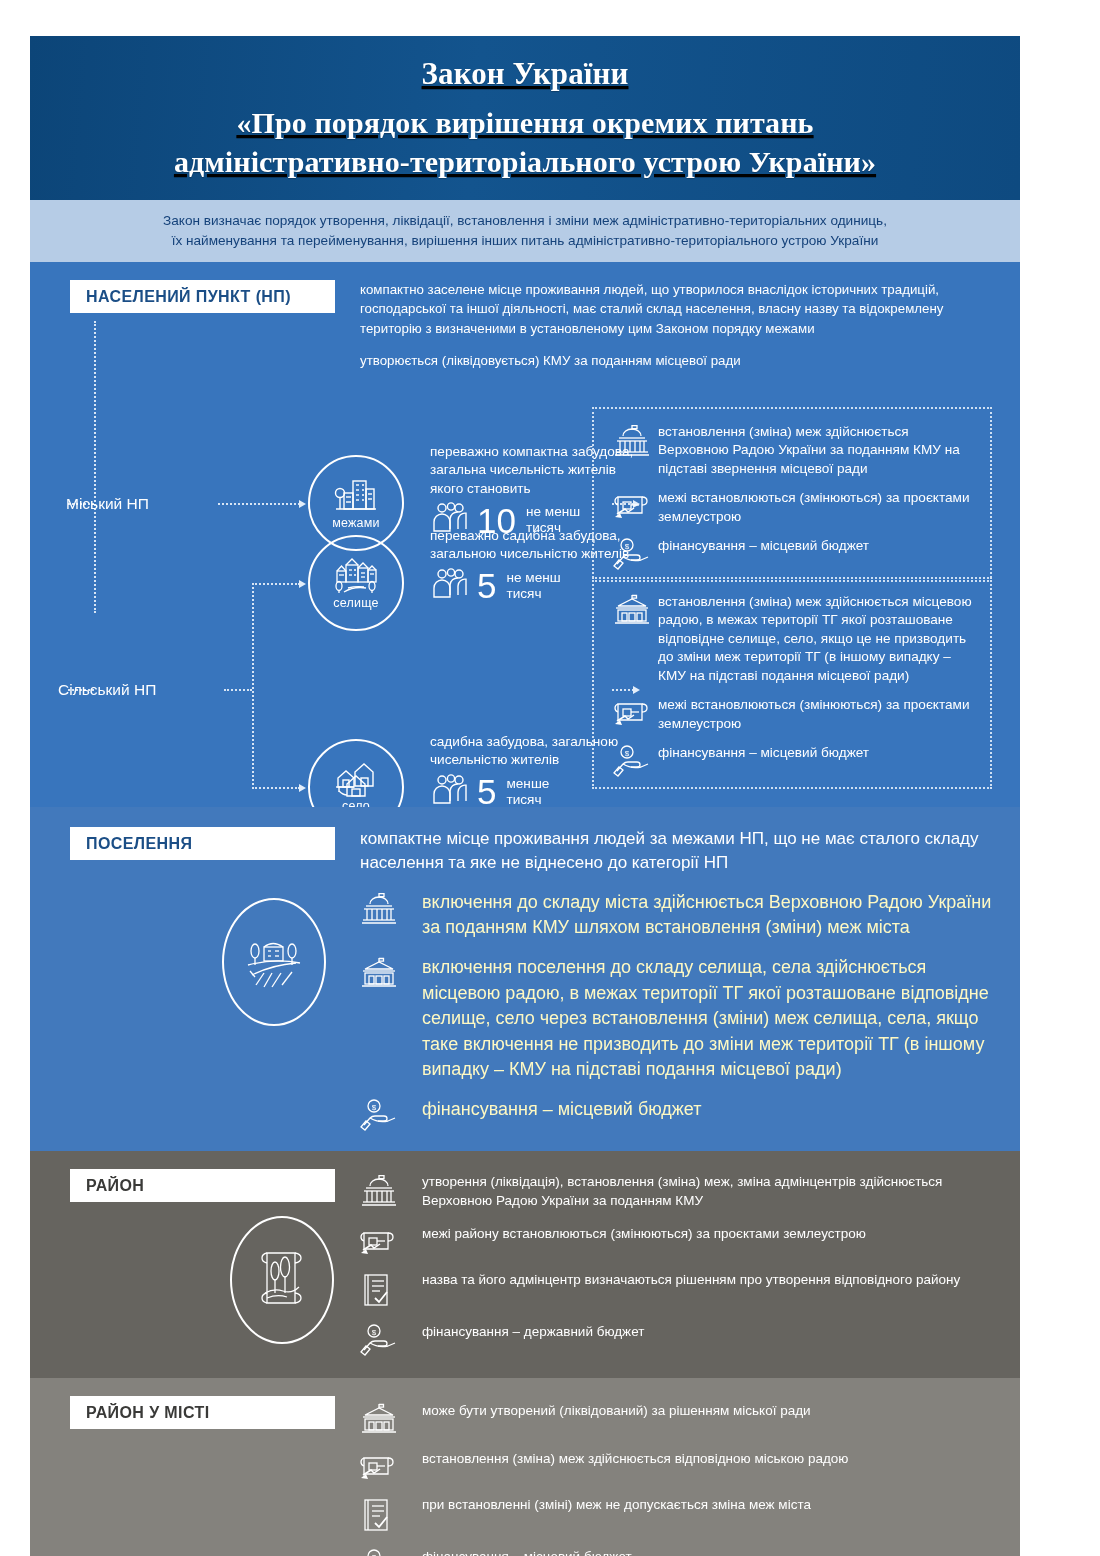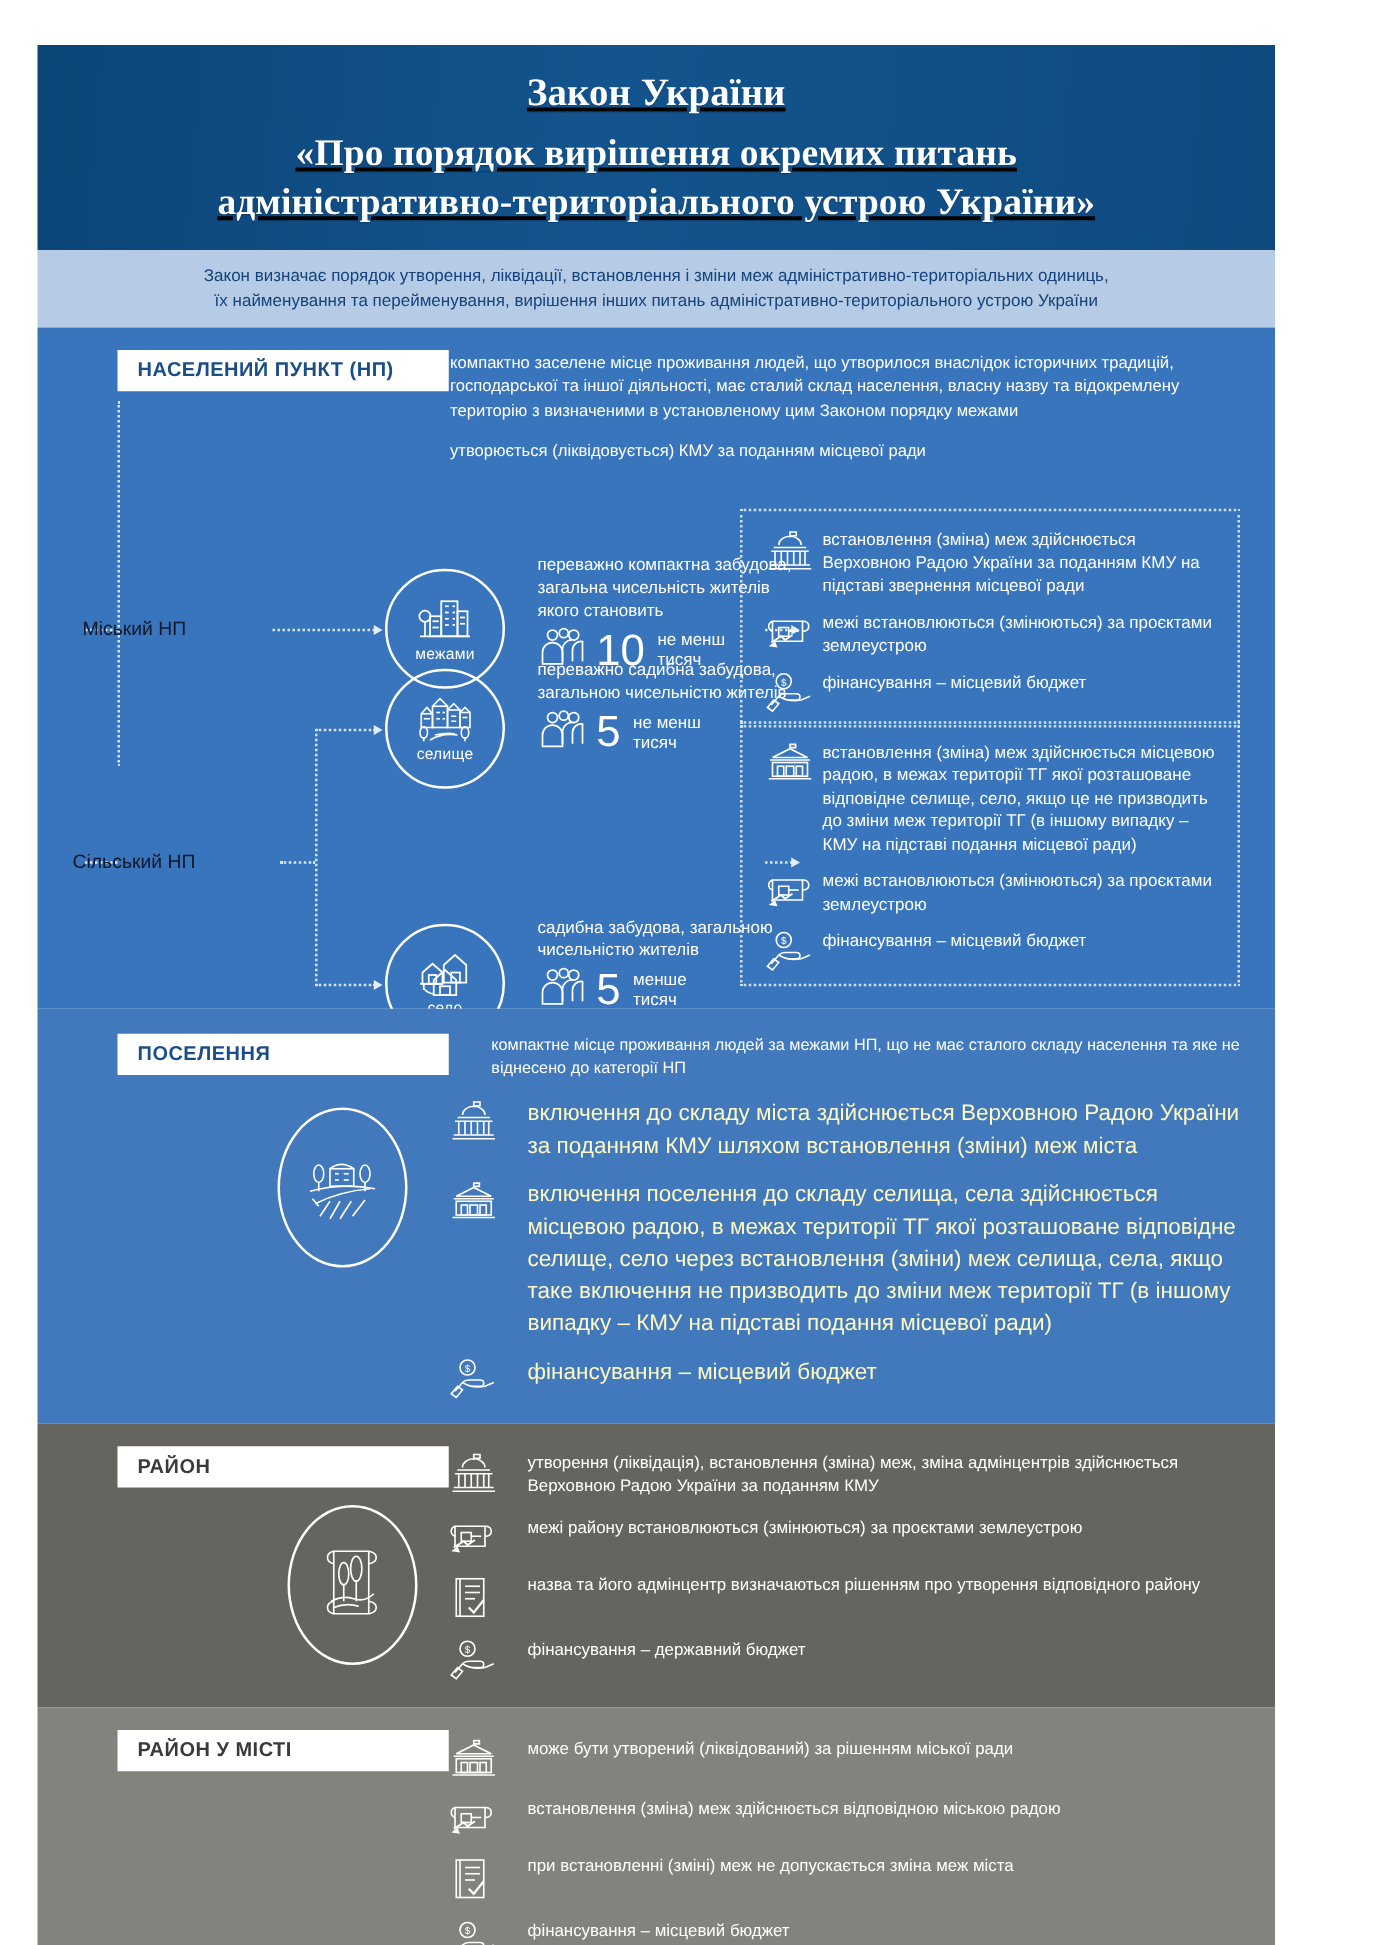--- a/index.html
+++ b/index.html
@@ -64,42 +64,42 @@
     color:#333333;
     font-size:16px;
     font-weight:bold;
     letter-spacing:.4px;
     padding:8px 14px 7px 16px;
     min-width:265px;
   }
   .sec-raion .sec-label, .sec-raion-m .sec-label { color:#3a3a38; }
   .sec-np .sec-label, .sec-poselen .sec-label { color:#1b4e86; }
 
-  .label-wrap { padding-left:64px; }
+  .label-wrap { padding-left:40px; }
 
   
   .np-top { display:flex; }
   .np-top-left  { width:330px; flex:none; }
   .np-top-right { flex:1; padding-right:20px; }
 
   .np-intro {
     color:#ffffff; font-size:13.3px; line-height:1.46;
   }
   .np-intro .p2 { margin-top:13px; }
 
   
   .tree {
     position:relative;
     margin-top:14px;
     height:400px;
   }
 
   .branch-label {
     position:absolute;
-    color:#0f172a;
+    color:#ffffff;
     font-size:15.5px;
     white-space:nowrap;
   }
   .lbl-misky   { left:36px;  top:110px; }
   .lbl-silsky  { left:28px;  top:296px; }
 
   
   .dot-h {
     position:absolute;
     border-top:2px dotted #d7e5f5;
@@ -161,21 +161,21 @@
     padding:14px 14px 12px 12px;
   }
   .dbox .row { display:flex; margin-bottom:11px; }
   .dbox .row:last-child { margin-bottom:0; }
   .dbox .ic { flex:none; width:52px; display:flex; justify-content:center; padding-top:1px; }
   .dbox .tx { color:#ffffff; font-size:13.6px; line-height:1.36; }
 
   
   .pos-head { display:flex; }
   .pos-head-left { width:330px; flex:none; }
-  .pos-head-right { flex:1; padding-right:24px; color:#ffffff; font-size:13px; line-height:1.45;margin-left:33px; }
+  .pos-head-right { flex:1; padding-right:24px; color:#ffffff; font-size:17px; line-height:1.45; }
 
   .pos-body { display:flex; margin-top:14px; }
   .pos-body-left { width:330px; flex:none; position:relative; height:190px; }
   .pos-body-right { flex:1; padding-right:24px; }
 
   .bullet-row { display:flex; margin-bottom:14px; }
   .bullet-row:last-child { margin-bottom:0; }
   .bullet-row .ic { flex:none; width:62px; display:flex; justify-content:flex-start; padding-top:2px; }
   .bullet-row .tx { color:#fef9c3; font-size:18px; line-height:1.42; }
 

